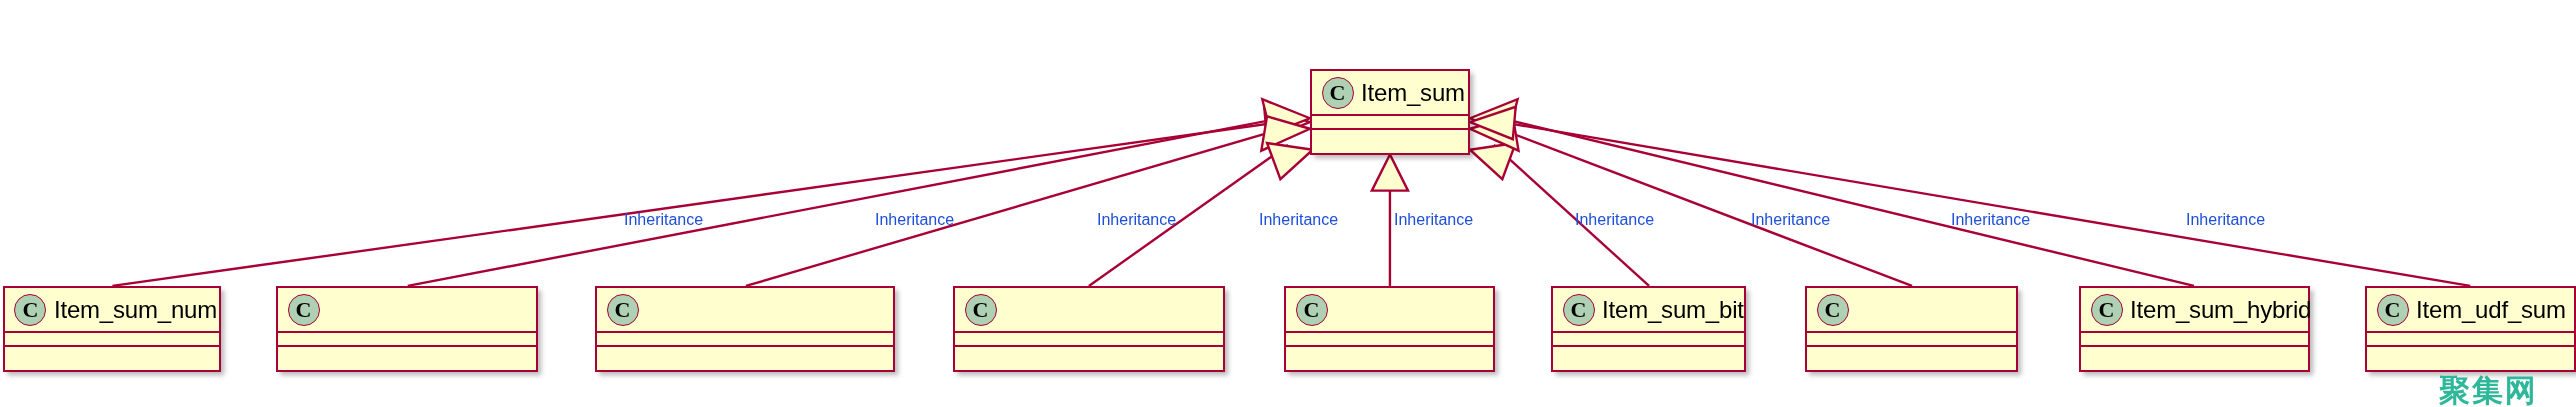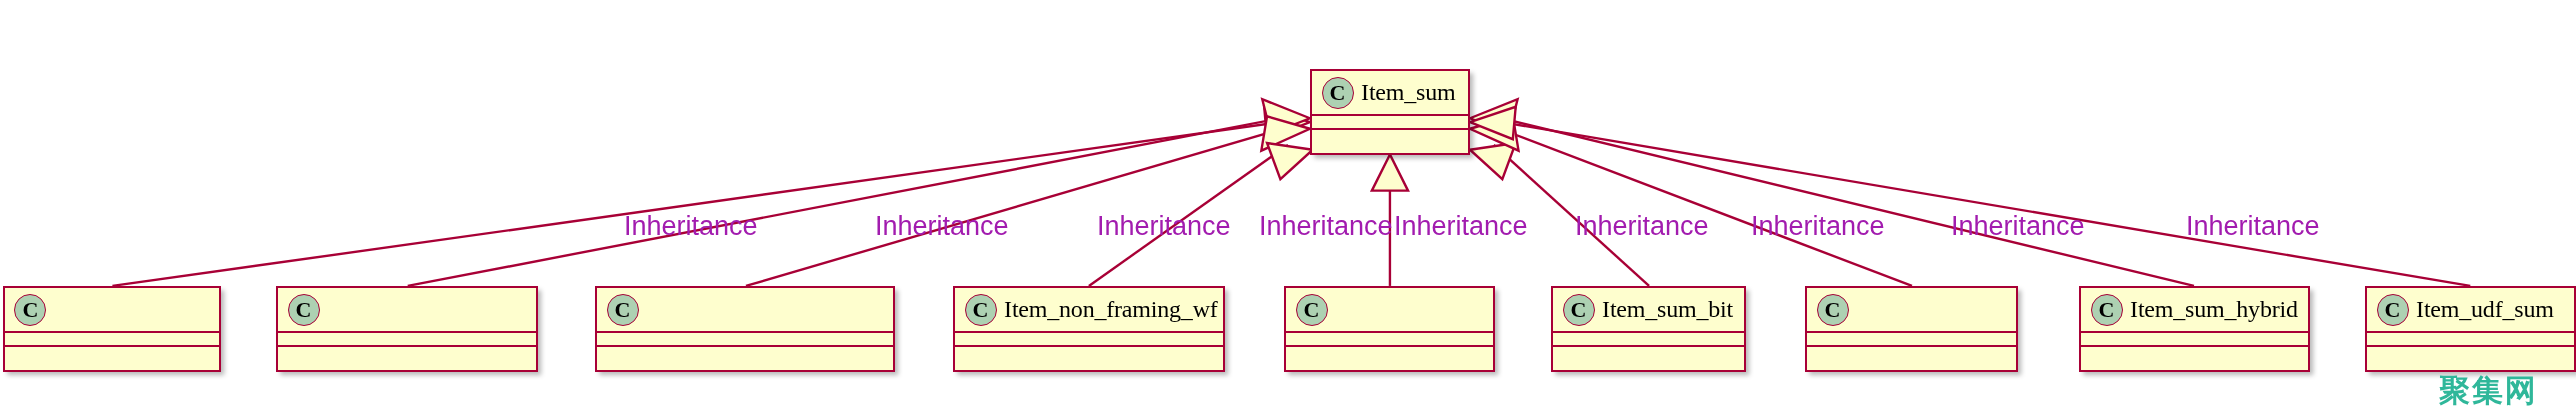--- a/index.html
+++ b/index.html
@@ -53,34 +53,34 @@
     font-size: 22px;
     font-weight: bold;
     color: #000000;
     line-height: 1;
     font-family: "Liberation Serif", serif;
   }
   .class-name {
     margin-left: 7.6px;
     font-size: 24px;
     color: #000000;
-    font-family: Liberation Serif, serif;
+    font-family: Liberation Sans, sans-serif;
     letter-spacing: -0.2px;
   }
   .uml-divider {
     border-top: 2.9px solid #A80036;
     height: 0;
   }
   .uml-compartment {
     height: 11.4px;
   }
   .edge-label {
     position: absolute;
-    font-size: 27px;
-    color: #a21caf;
+    font-size: 16px;
+    color: #1d4ed8;
     white-space: nowrap;
     font-family: "Liberation Sans", sans-serif;
     z-index: 6;
   }
   .watermark {
     position: absolute;
     font-size: 31px;
     font-weight: bold;
     color: #2FB79A;
     font-family: "DejaVu Sans", sans-serif;
@@ -130,20 +130,21 @@
     </div>
     <div class="uml-divider"></div>
     <div class="uml-compartment"></div>
     <div class="uml-divider"></div>
     <div class="uml-compartment"></div>
   </div>
 
   <div class="uml-class" style="left:2.9px; top:286px; width:218px; height:86px;">
     <div class="uml-header">
       <span class="class-icon">C</span>
+      <span class="class-name">Item_sum_num</span>
     </div>
     <div class="uml-divider"></div>
     <div class="uml-compartment"></div>
     <div class="uml-divider"></div>
     <div class="uml-compartment"></div>
   </div>
 
   <div class="uml-class" style="left:276px; top:286px; width:262px; height:86px;">
     <div class="uml-header">
       <span class="class-icon">C</span>
@@ -160,21 +161,20 @@
     </div>
     <div class="uml-divider"></div>
     <div class="uml-compartment"></div>
     <div class="uml-divider"></div>
     <div class="uml-compartment"></div>
   </div>
 
   <div class="uml-class" style="left:953px; top:286px; width:272px; height:86px;">
     <div class="uml-header">
       <span class="class-icon">C</span>
-      <span class="class-name">Item_non_framing_wf</span>
     </div>
     <div class="uml-divider"></div>
     <div class="uml-compartment"></div>
     <div class="uml-divider"></div>
     <div class="uml-compartment"></div>
   </div>
 
   <div class="uml-class" style="left:1284px; top:286px; width:211px; height:86px;">
     <div class="uml-header">
       <span class="class-icon">C</span>

